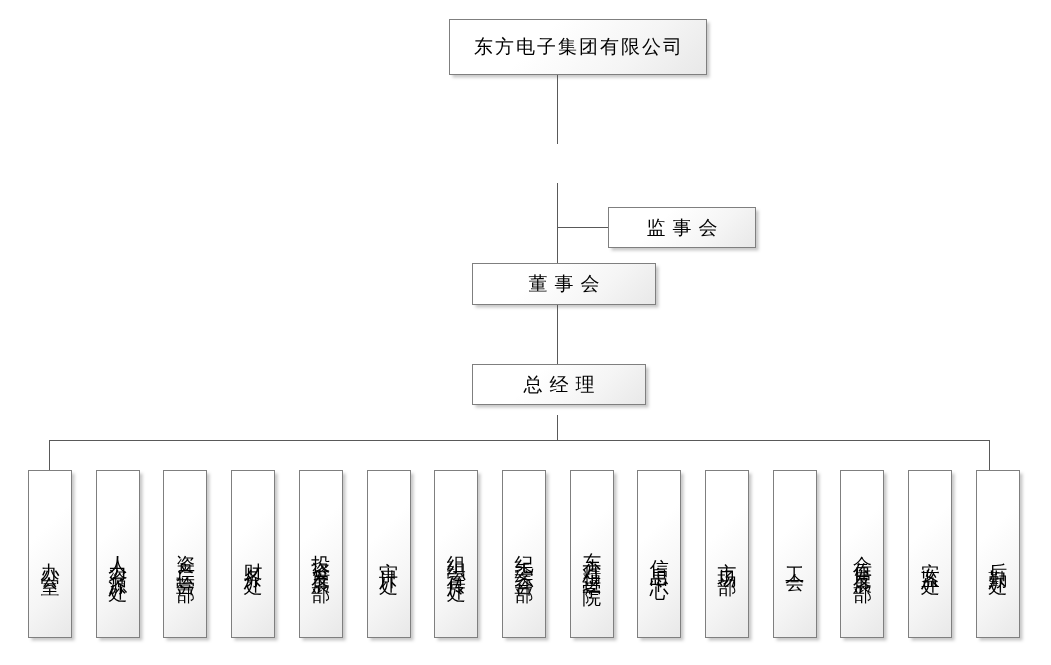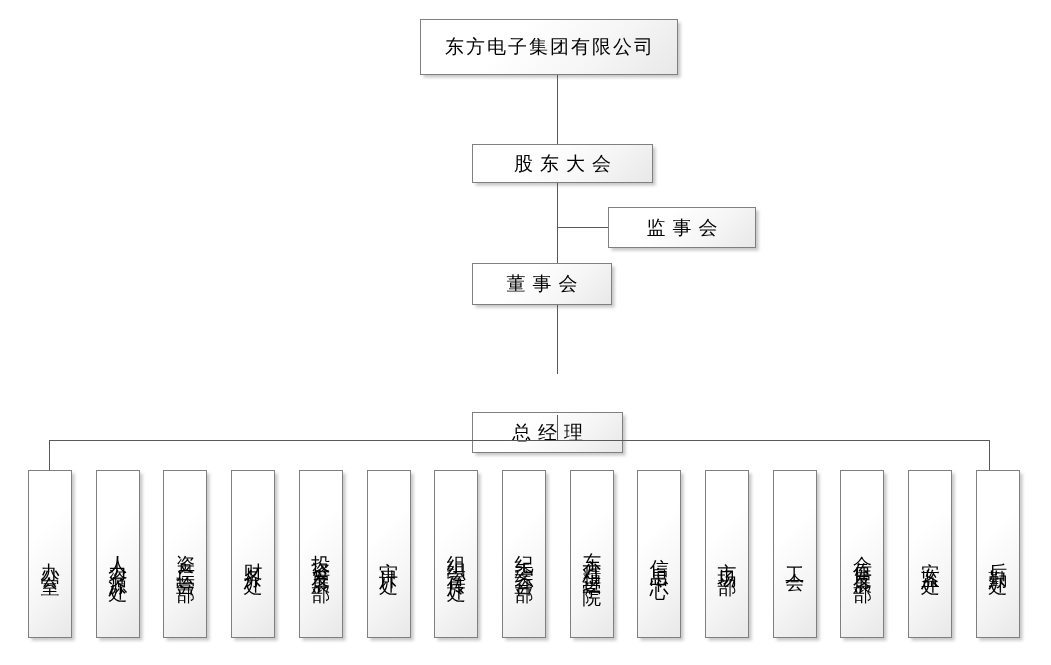--- a/index.html
+++ b/index.html
@@ -30,20 +30,21 @@
     font-size: 19px;
     letter-spacing: 7px;
     padding-left: 7px;
     white-space: nowrap;
   }
   .root-text {
     font-size: 19px;
     letter-spacing: 2px;
     padding-left: 2px;
     white-space: nowrap;
+    margin-left: 29px;
   }
   .line {
     position: absolute;
     background: var(--line, #595959);
   }
   #dept-row {
     position: absolute;
     left: 28px;
     top: 470px;
     width: 992px;
@@ -71,32 +72,31 @@
 </style>
 </head>
 <body>
 
 <div id="stage">
 
   <div class="node root-text" style="left:420px; top:19px; width:258px; height:56px;">东方电子集团有限公司</div>
 
   <div class="line" style="left:557px; top:75px; width:1px; height:69px;"></div>
 
-  <div class="node h-text" style="left:472px; top:144px; width:181px; height:39px;">股东大会</div>
 
   <div class="line" style="left:557px; top:183px; width:1px; height:81px;"></div>
   <div class="line" style="left:558px; top:227px; width:50px; height:1px;"></div>
 
   <div class="node h-text" style="left:608px; top:207px; width:148px; height:41px;">监事会</div>
 
-  <div class="node h-text" style="left:472px; top:263px; width:140px; height:42px;">董事会</div>
+  <div class="node h-text" style="left:472px; top:263px; width:184px; height:42px;">董事会</div>
 
   <div class="line" style="left:557px; top:305px; width:1px; height:69px;"></div>
 
-  <div class="node h-text" style="left:472px; top:364px; width:151px; height:41px;margin-top:48px;">总经理</div>
+  <div class="node h-text" style="left:472px; top:364px; width:174px; height:41px;">总经理</div>
 
   <div class="line" style="left:557px; top:415px; width:1px; height:25px;"></div>
   <div class="line" style="left:49px; top:440px; width:941px; height:1px;"></div>
   <div class="line" style="left:49px; top:440px; width:1px; height:30px;"></div>
   <div class="line" style="left:989px; top:440px; width:1px; height:31px;"></div>
 
   <div id="dept-row">
     <div class="dept">办公室</div>
     <div class="dept">人力资源处</div>
     <div class="dept">资产运营部</div>

